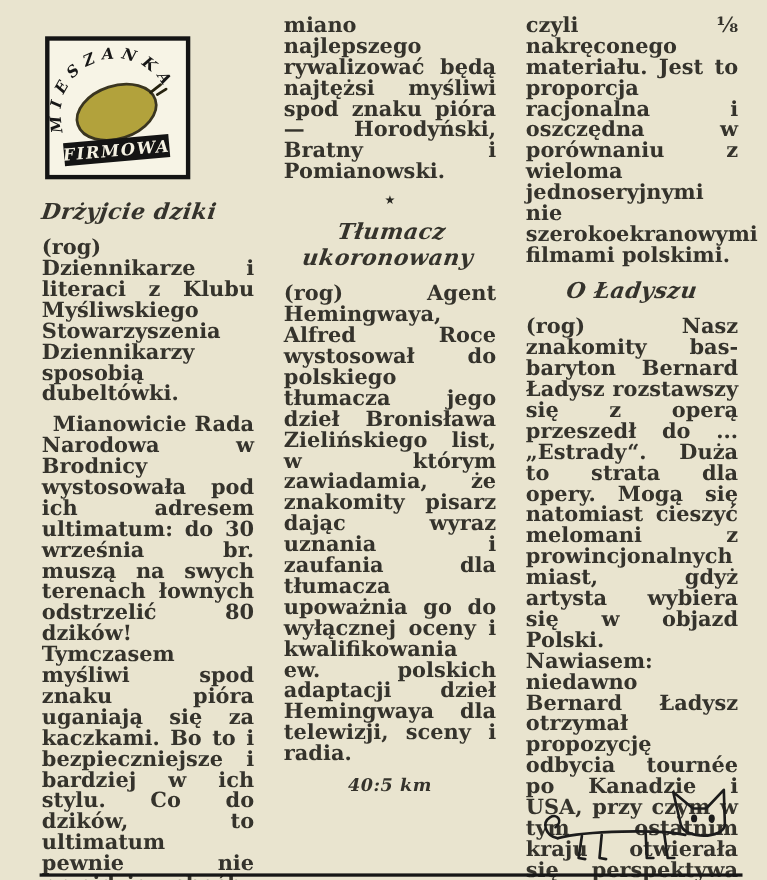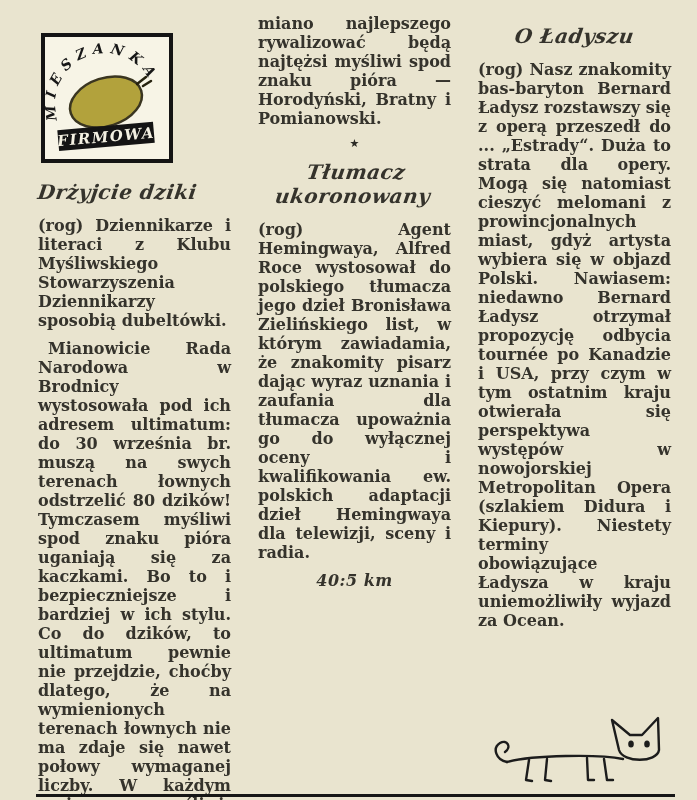--- a/index.html
+++ b/index.html
@@ -5,21 +5,21 @@
   * { margin:0; padding:0; box-sizing:border-box; }
   html,body { width:697px; height:800px; }
   body { font-family:"DejaVu Serif","Liberation Serif",serif; }
   .page {
     position:relative; width:697px; height:800px;
     background:#e9e4cf; overflow:hidden; color:#35332c;
   }
   .columns { display:flex; gap:27px; padding:14px 26px 0 38px; }
   .col { flex:1; min-width:0; }
   p.body {
-    font-size:16px; line-height:19px; font-weight:700;
+    font-size:19px; line-height:19px; font-weight:700;
     text-align:justify; margin-bottom:9px; hyphens:auto;
   }
   p.ind { text-indent:10px; }
   .logo-box { width:134px; height:132px; margin:18px 0 16px 2px; }
   h2.script {
     font-style:italic; font-weight:700; font-size:20px;
     transform:skewX(-8deg); margin:10px 0 12px; letter-spacing:0.5px;
   }
   .center { text-align:center; }
   .star { text-align:center; font-size:11px; margin:4px 0 2px; color:#2b2a25; }
@@ -63,20 +63,21 @@
 
     <div class="col">
       <p class="body">miano najlepszego rywalizować będą najtężsi myśliwi spod znaku pióra — Horodyński, Bratny i Pomianowski.</p>
       <div class="star">★</div>
       <h2 class="script center">Tłumacz ukoronowany</h2>
       <p class="body">(rog) Agent Hemingwaya, Alfred Roce wystosował do polskiego tłumacza jego dzieł Bronisława Zielińskiego list, w którym zawiadamia, że znakomity pisarz dając wyraz uznania i zaufania dla tłumacza upoważnia go do wyłącznej oceny i kwalifikowania ew. polskich adaptacji dzieł Hemingwaya dla telewizji, sceny i radia.</p>
       <h3 class="subhead">40:5 km</h3>
     </div>
 
     <div class="col">
+      <p class="body">czyli ⅛ nakręconego materiału. Jest to proporcja racjonalna i oszczędna w porównaniu z wieloma jednoseryjnymi nie szerokoekranowymi filmami polskimi.</p>
       <h2 class="script center">O Ładyszu</h2>
       <p class="body">(rog) Nasz znakomity bas-baryton Bernard Ładysz rozstawszy się z operą przeszedł do ... „Estrady“. Duża to strata dla opery. Mogą się natomiast cieszyć melomani z prowincjonalnych miast, gdyż artysta wybiera się w objazd Polski. Nawiasem: niedawno Bernard Ładysz otrzymał propozycję odbycia tournée po Kanadzie i USA, przy czym w tym ostatnim kraju otwierała się perspektywa występów w nowojorskiej Metropolitan Opera (szlakiem Didura i Kiepury). Niestety terminy obowiązujące Ładysza w kraju uniemożliwiły wyjazd za Ocean.</p>
     </div>
   </div>
 
   <svg class="cat" viewBox="0 0 178 78">
     <g fill="none" stroke="#1c1c1c" stroke-width="2.4" stroke-linecap="round" stroke-linejoin="round">
       <path d="M 16,52 C 42,45 108,44 132,49"></path>
       <path d="M 38,50 L 35,70 l 6,1"></path>
       <path d="M 56,49 L 54,70 l 6,1"></path>

